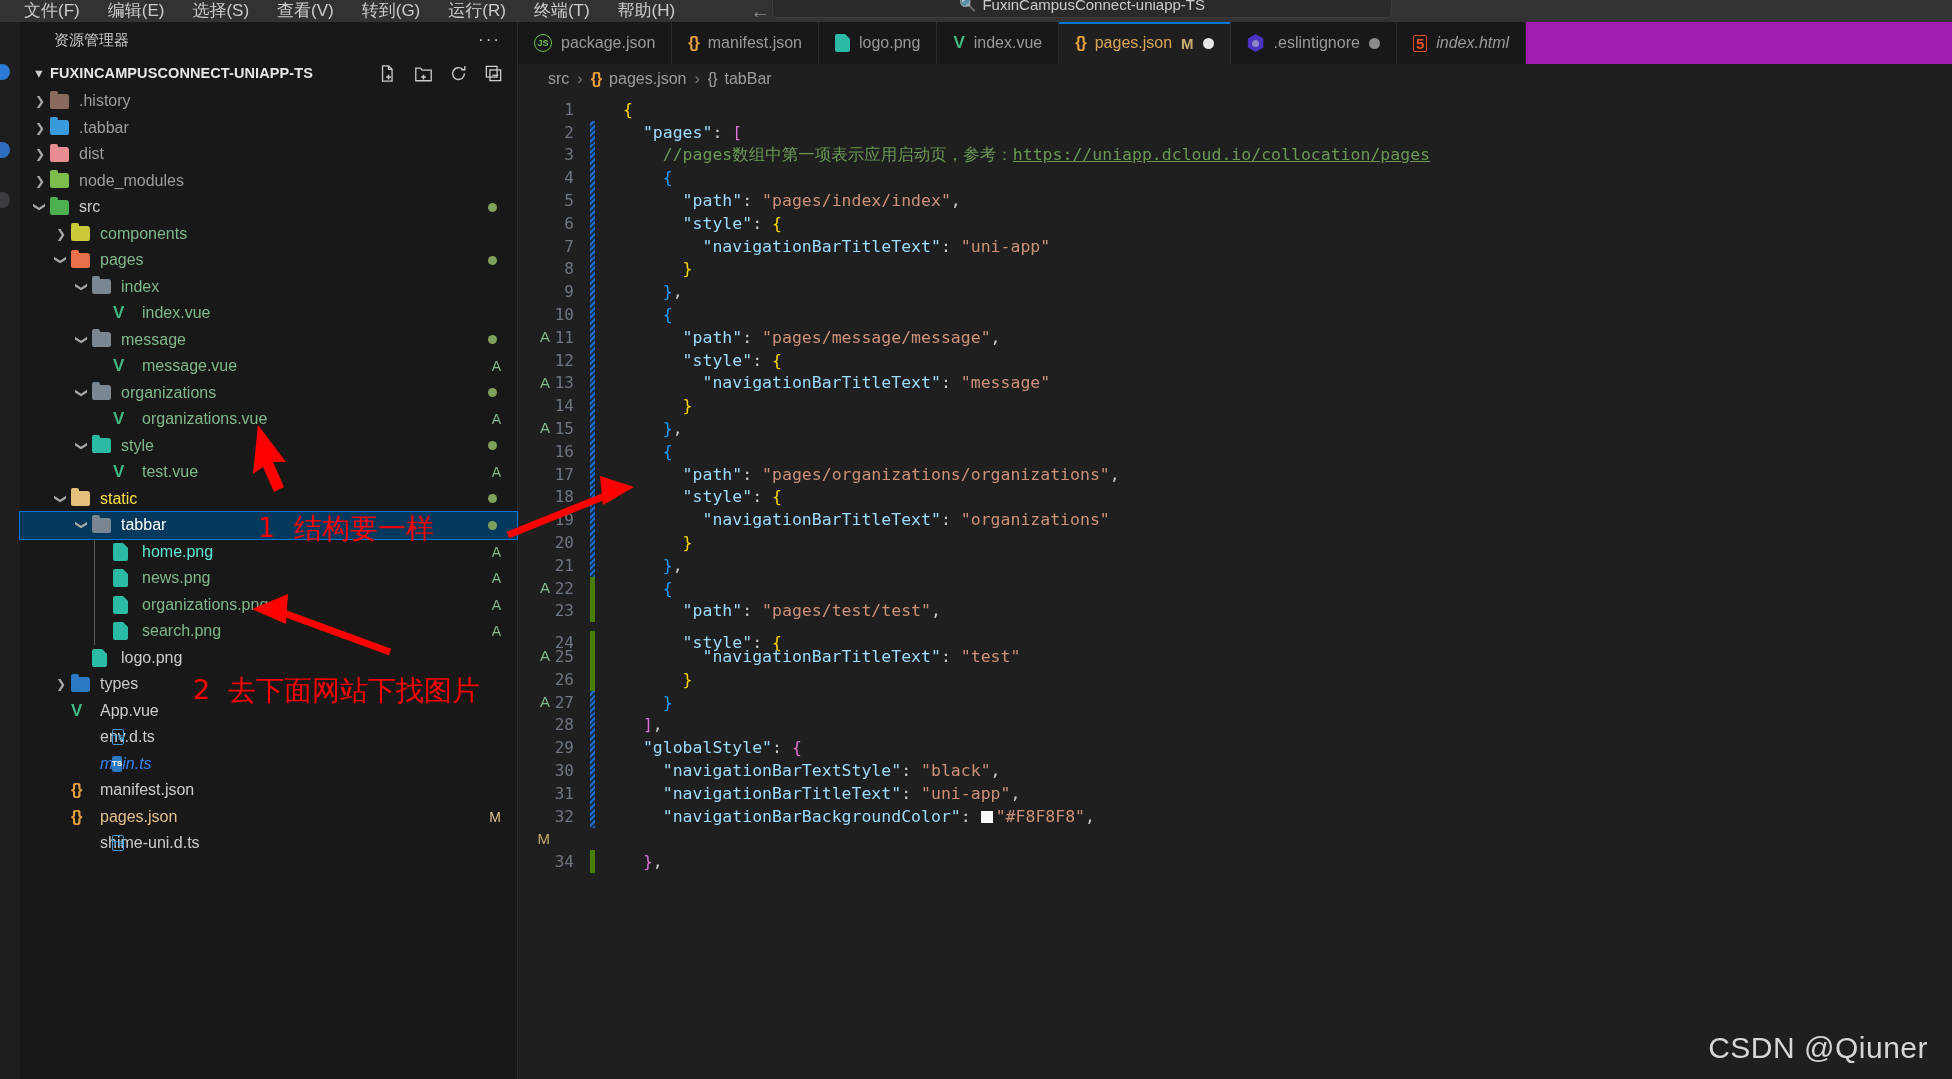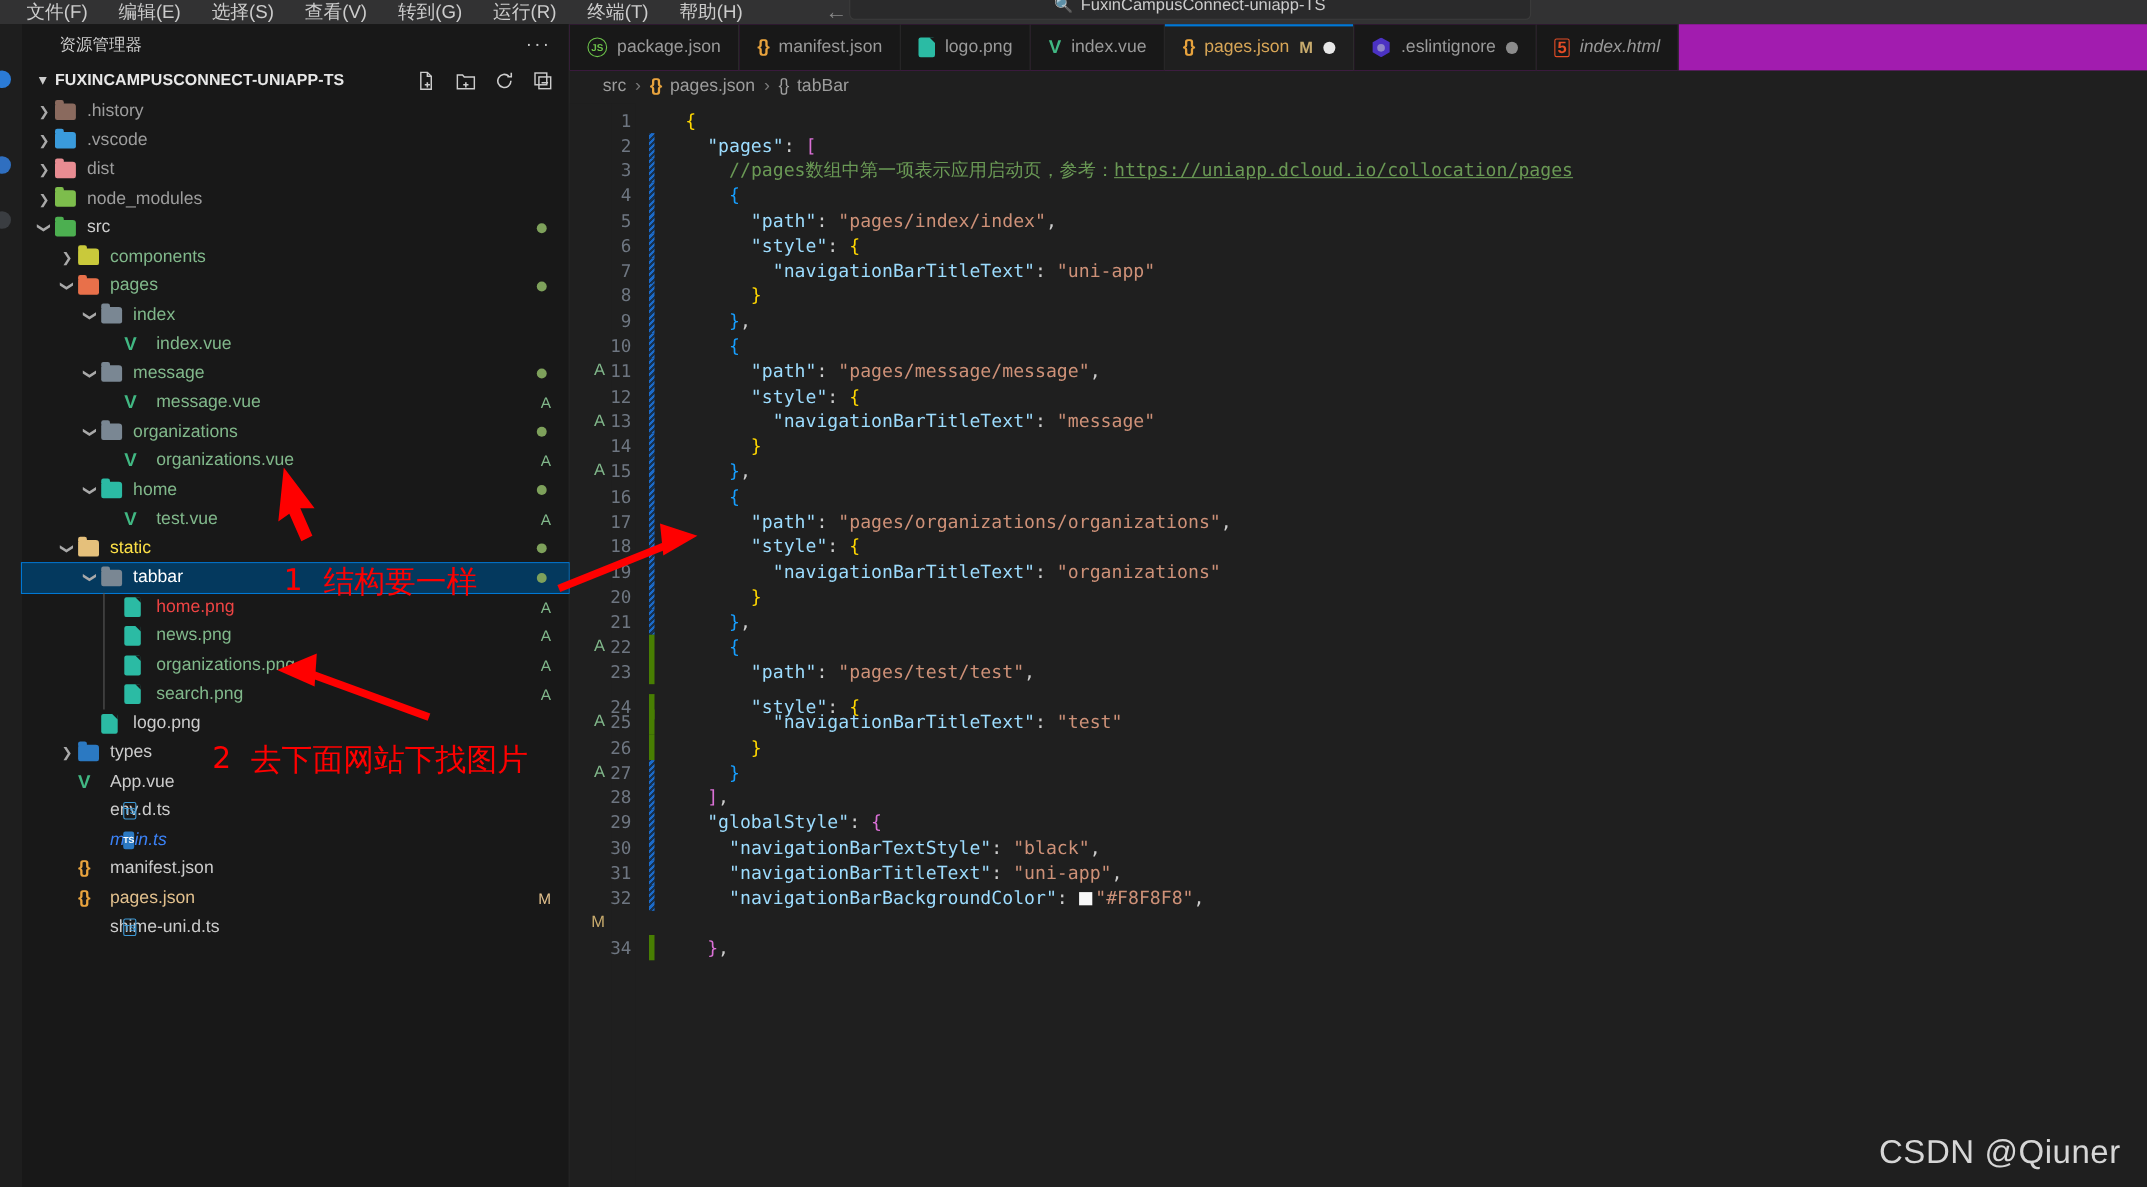--- a/index.html
+++ b/index.html
@@ -217,21 +217,21 @@
           <span class="ic" style="display: flex; align-items: center;">
             <span class="folder" style="background: rgb(138, 106, 94);"></span>
           </span>
           <span class="nm" style="color: rgb(157, 157, 157);">.history</span>
         </div>
         <div class="row" style="padding-left: 10px;">
           <span class="chev">❯</span>
           <span class="ic" style="display: flex; align-items: center;">
             <span class="folder" style="background: rgb(58, 155, 220);"></span>
           </span>
-          <span class="nm" style="color: rgb(157, 157, 157);">.vscode</span>
+          <span class="nm" style="color: rgb(157, 157, 157);">.tabbar</span>
         </div>
         <div class="row" style="padding-left: 10px;">
           <span class="chev">❯</span>
           <span class="ic" style="display: flex; align-items: center;">
             <span class="folder" style="background: rgb(232, 140, 146);"></span>
           </span>
           <span class="nm" style="color: rgb(157, 157, 157);">dist</span>
         </div>
         <div class="row" style="padding-left: 10px;">
           <span class="chev">❯</span>
@@ -307,21 +307,21 @@
             <span class="fvue">V</span>
           </span>
           <span class="nm" style="color: rgb(129, 184, 139);">organizations.vue</span>
           <span class="badge" style="color: rgb(129, 184, 139);">A</span>
         </div>
         <div class="row" style="padding-left: 52px;">
           <span class="chev" style="transform: rotate(90deg);">❯</span>
           <span class="ic" style="display: flex; align-items: center;">
             <span class="folder" style="background: rgb(43, 187, 164);"></span>
           </span>
-          <span class="nm" style="color: rgb(129, 184, 139);">home</span>
+          <span class="nm" style="color: rgb(129, 184, 139);">style</span>
           <span class="gdot"></span>
         </div>
         <div class="row" style="padding-left: 73px;">
           <span class="chev">&nbsp;</span>
           <span class="ic" style="display: flex; align-items: center;">
             <span class="fvue">V</span>
           </span>
           <span class="nm" style="color: rgb(129, 184, 139);">test.vue</span>
           <span class="badge" style="color: rgb(129, 184, 139);">A</span>
         </div>
@@ -339,21 +339,21 @@
             <span class="folder" style="background: rgb(122, 135, 147);"></span>
           </span>
           <span class="nm" style="color: rgb(255, 255, 255);">tabbar</span>
           <span class="gdot"></span>
         </div>
         <div class="row" style="padding-left: 73px;">
           <span class="chev">&nbsp;</span>
           <span class="ic" style="display: flex; align-items: center;">
             <span class="fimg"></span>
           </span>
-          <span class="nm" style="color: #ef4444;">home.png</span>
+          <span class="nm" style="color: #5eead4;">home.png</span>
           <span class="badge" style="color: rgb(129, 184, 139);">A</span>
         </div>
         <div class="row" style="padding-left: 73px;">
           <span class="chev">&nbsp;</span>
           <span class="ic" style="display: flex; align-items: center;">
             <span class="fimg"></span>
           </span>
           <span class="nm" style="color: rgb(129, 184, 139);">news.png</span>
           <span class="badge" style="color: rgb(129, 184, 139);">A</span>
         </div>

